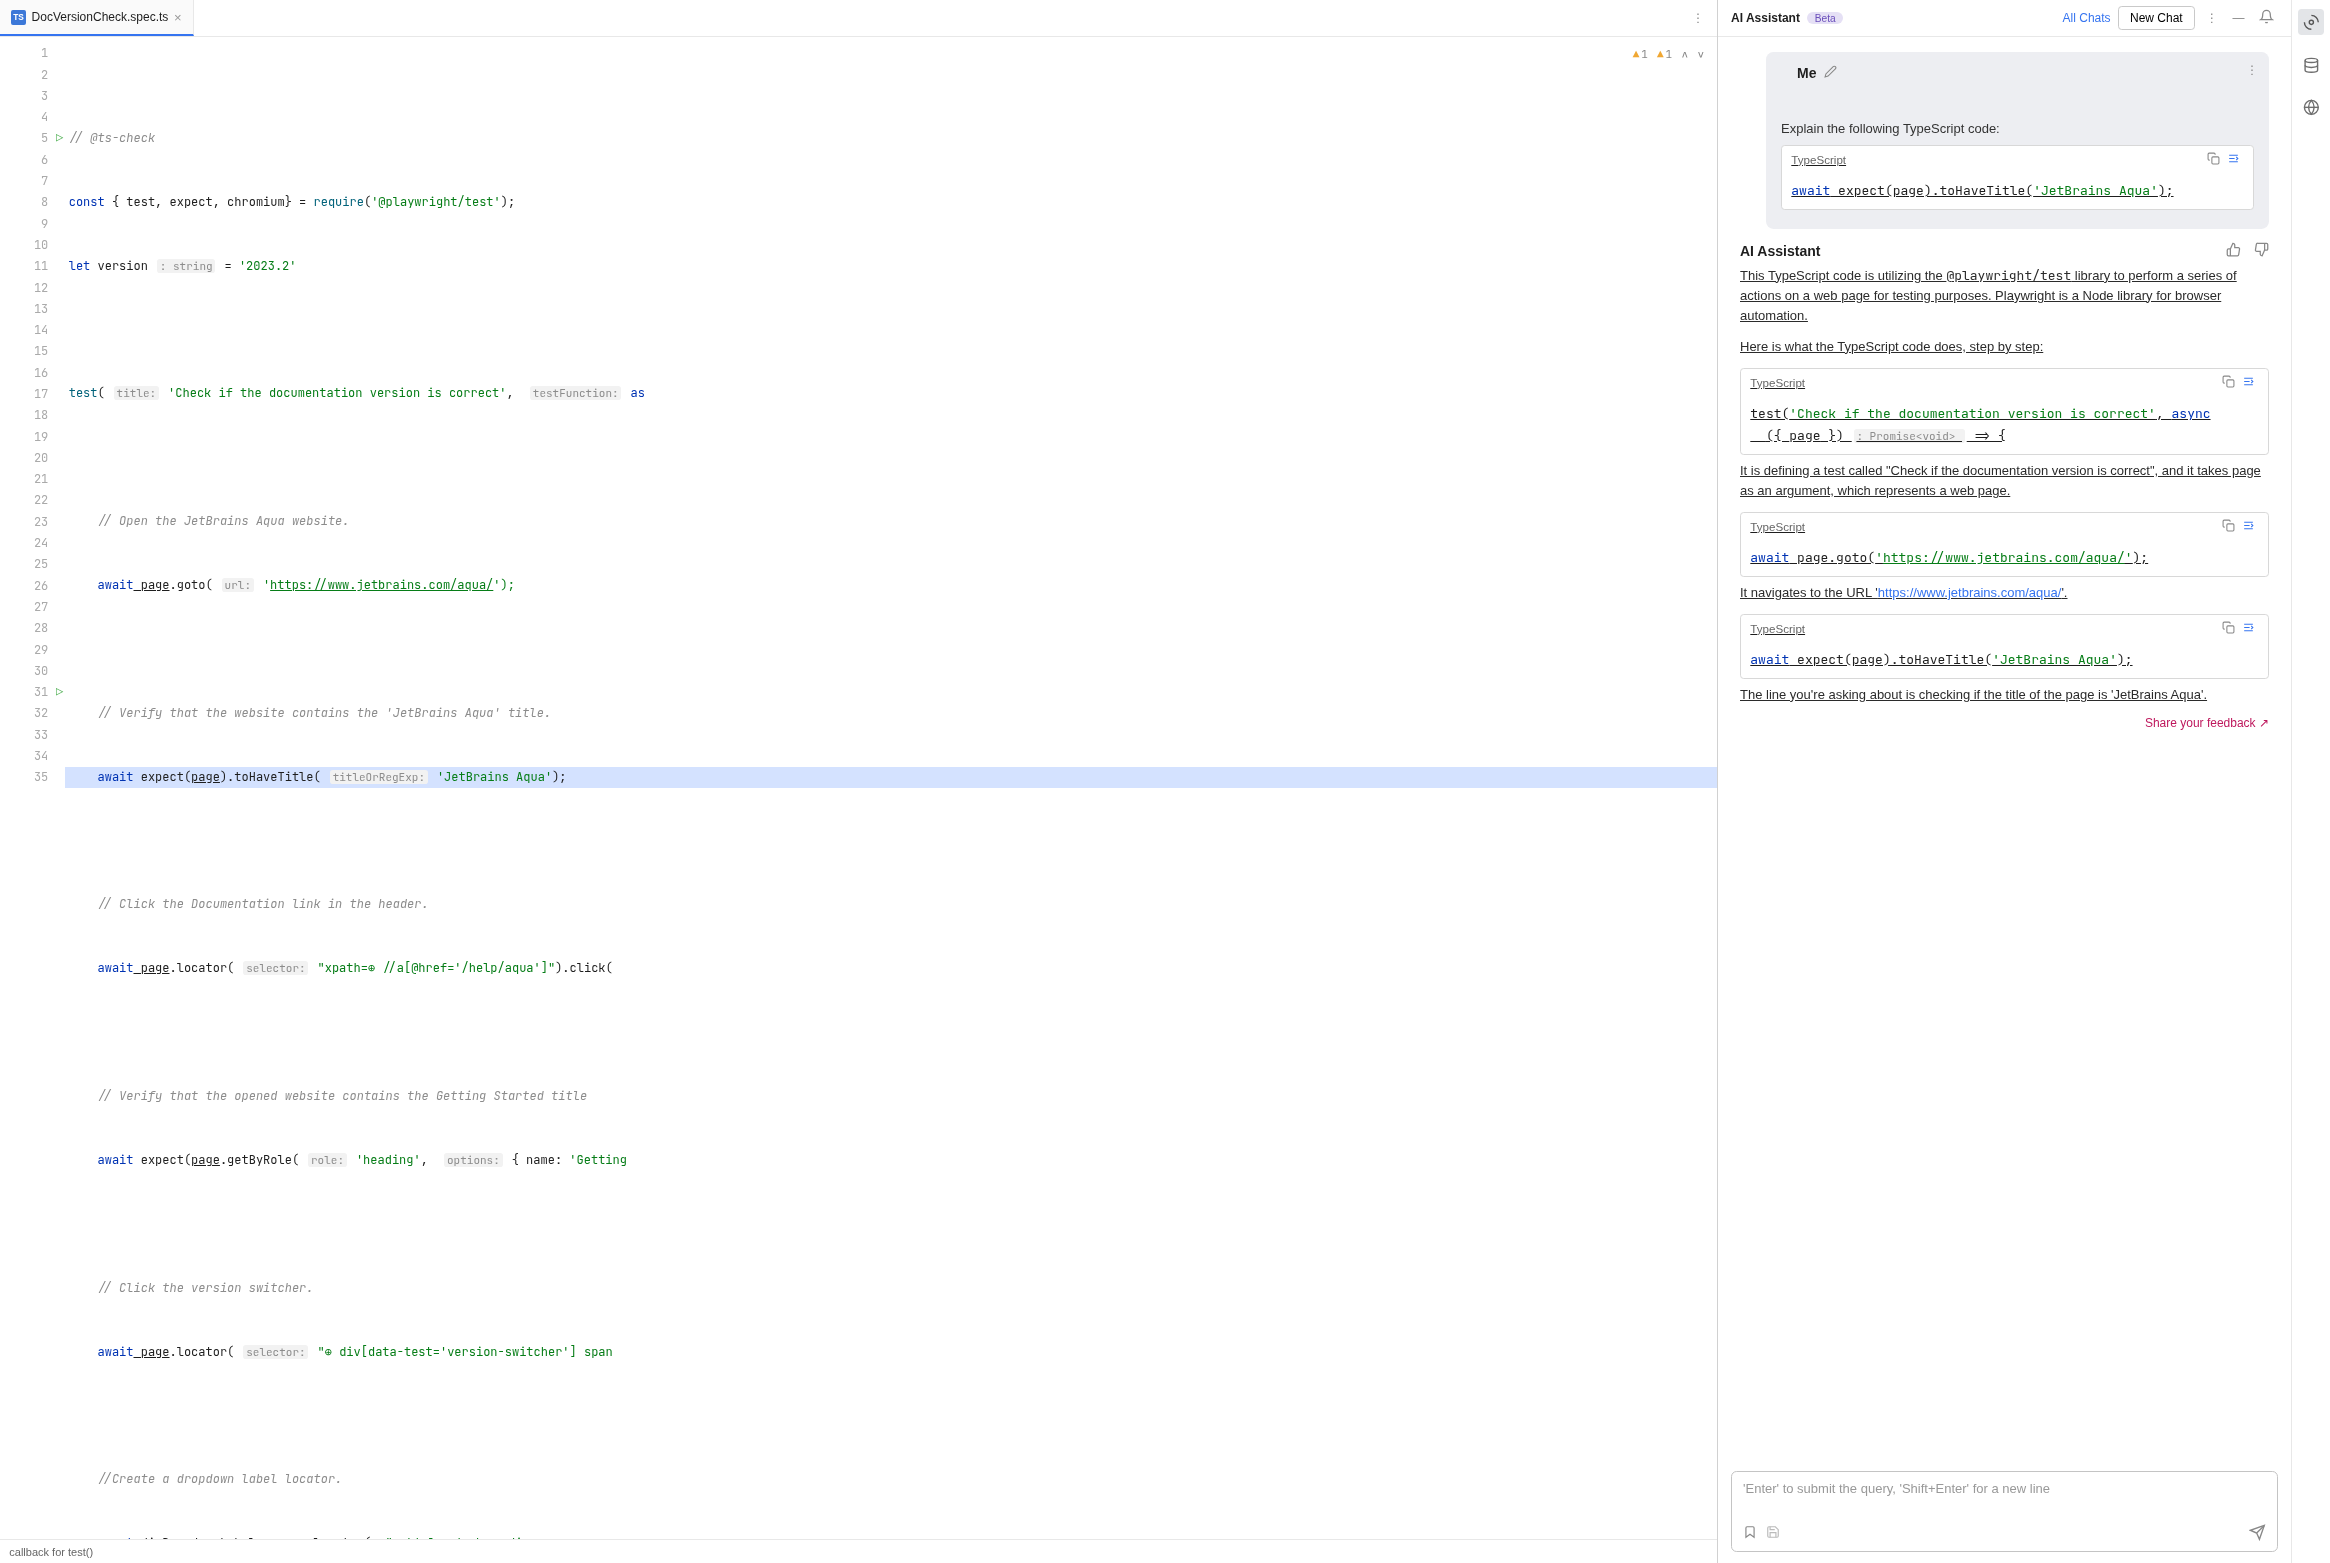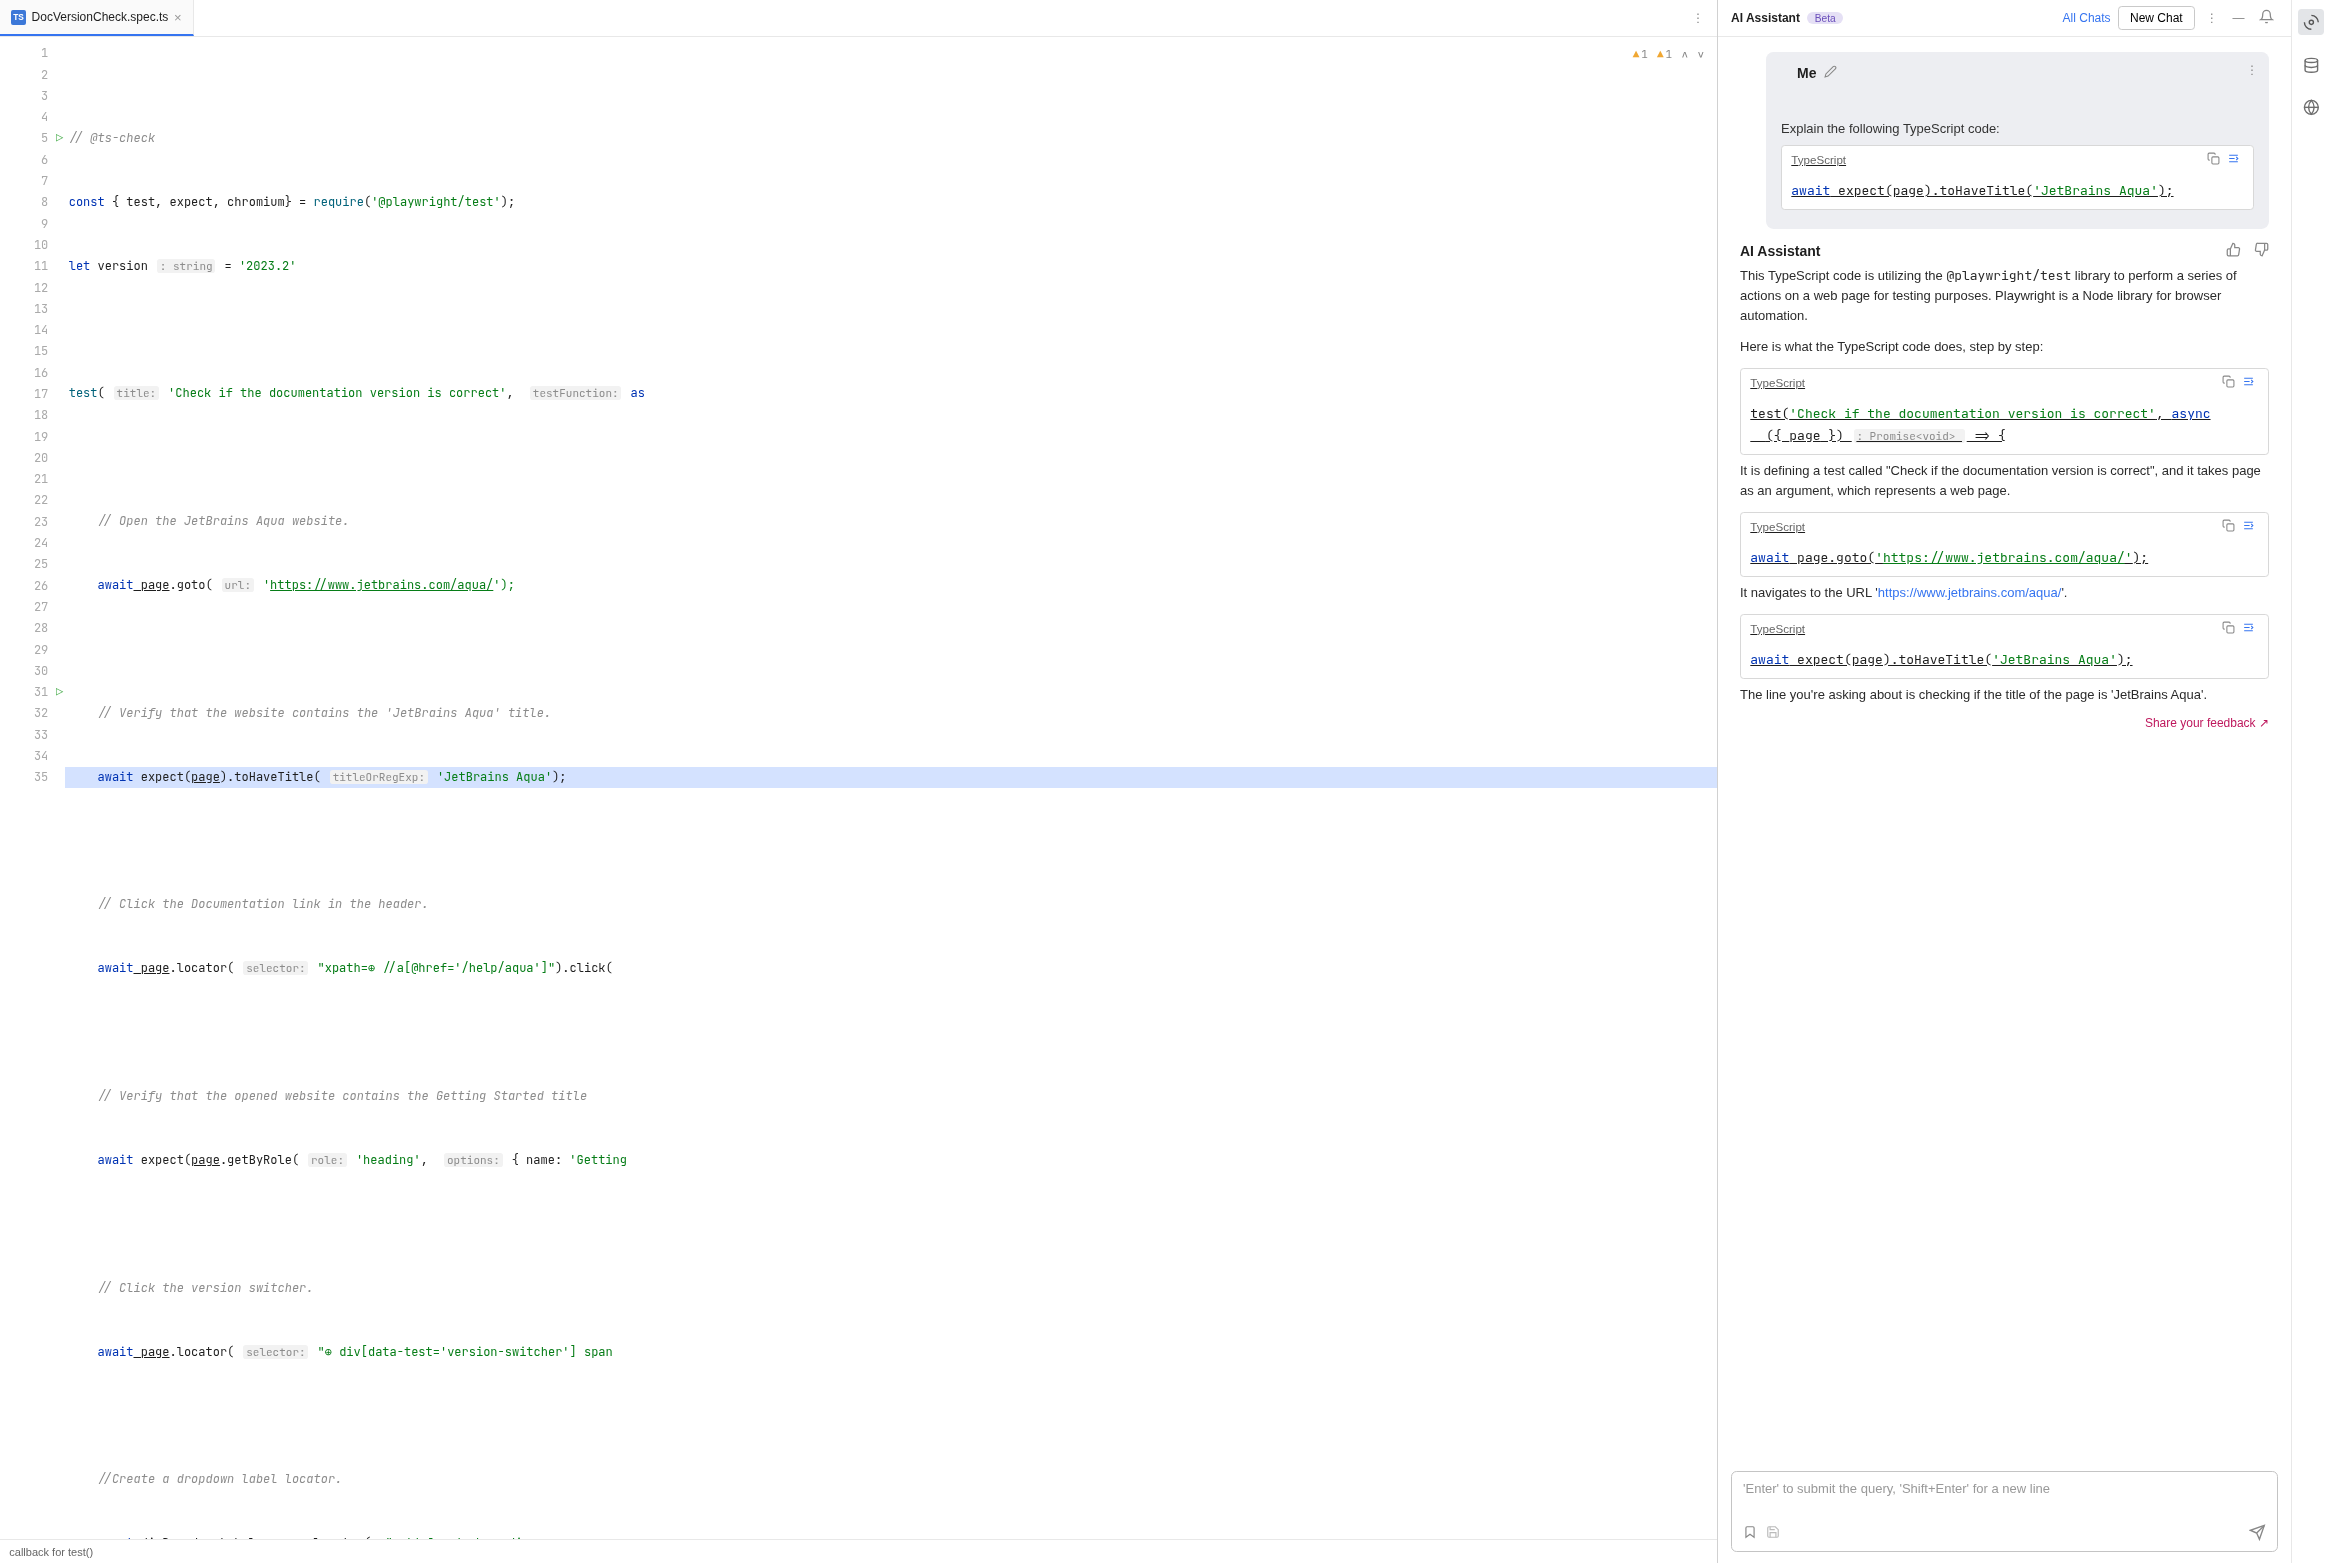--- a/index.html
+++ b/index.html
@@ -50,21 +50,21 @@
 .me-text { font-size: 13px; color: #333; margin-bottom: 9.3px; margin-top: 40px; }
 .code-card { background: #fff; border: 0.9px solid #d8d8d8; border-radius: 3.7px; overflow: hidden; margin: 5.6px 0; text-decoration: underline; }
 .code-card-head { display: flex; align-items: center; padding: 5.6px 9.3px; font-size: 11.6px; color: #666; }
 .code-card-head-spacer { flex: 1; }
 .card-action { cursor: pointer; color: #888; padding: 0 3.7px; }
 .code-card-body { padding: 7.4px 9.3px; font-family: 'JetBrains Mono','Menlo',monospace; font-size: 13px; line-height: 1.7; white-space: pre-wrap; }
 .ai-response { margin-top: 5.6px; }
 .ai-title-row { display: flex; align-items: center; margin-bottom: 5.6px; }
 .ai-title { font-weight: 700; font-size: 14px; }
 .feedback-icons { display: flex; gap: 13px; color: #888; }
-.ai-text { font-size: 13px; line-height: 1.55; color: #2b2b2b; margin: 5.6px 0 11px 0; }
+.ai-text { font-size: 13px; line-height: 1.55; color: #2b2b2b; margin: 5.6px 0 11px 0; text-decoration: underline; }
 .mono-inline { font-family: 'JetBrains Mono','Menlo',monospace; }
 .link-blue { color: #3574f0; }
 .feedback-link { text-align: right; color: #be185d; font-size: 12px; margin-top: 9.3px; }
 .input-box-wrap { padding: 7.4px 13px 11px 13px; }
 .input-box { border: 0.9px solid #c4c4c4; border-radius: 5.6px; padding: 9.3px 11px 7.4px 11px; }
 .input-placeholder { color: #999; font-size: 13px; min-height: 37px; }
 .input-toolbar { display: flex; align-items: center; gap: 9.3px; color: #888; margin-top: 5.6px; }
 .input-toolbar-spacer { flex: 1; }
 .right-rail { width: 39px; border-left: 0.9px solid #e8e8e8; display: flex; flex-direction: column; align-items: center; padding-top: 9.3px; gap: 16.7px; }
 .rail-icon { width: 26px; height: 26px; display: flex; align-items: center; justify-content: center; color: #6e6e6e; cursor: pointer; border-radius: 3.7px; }

